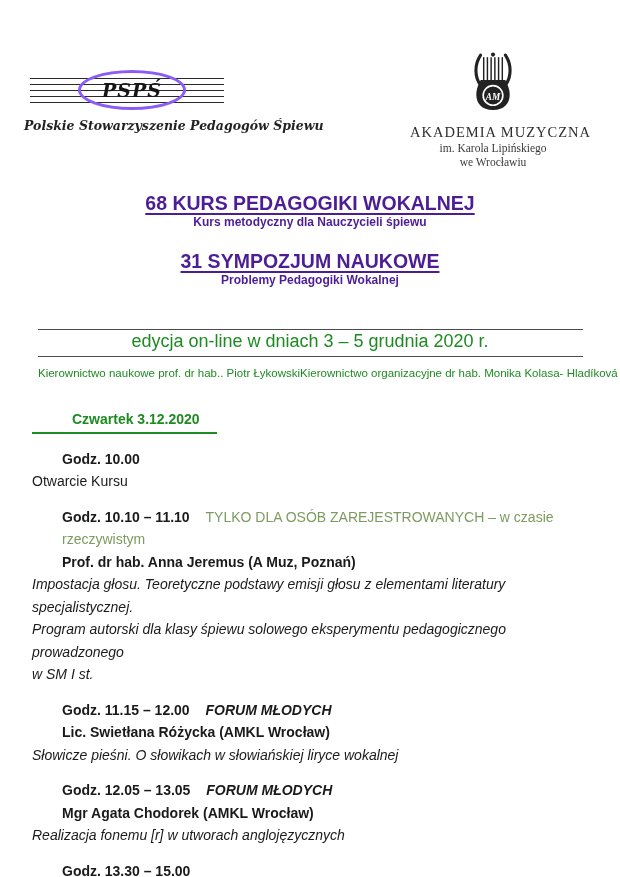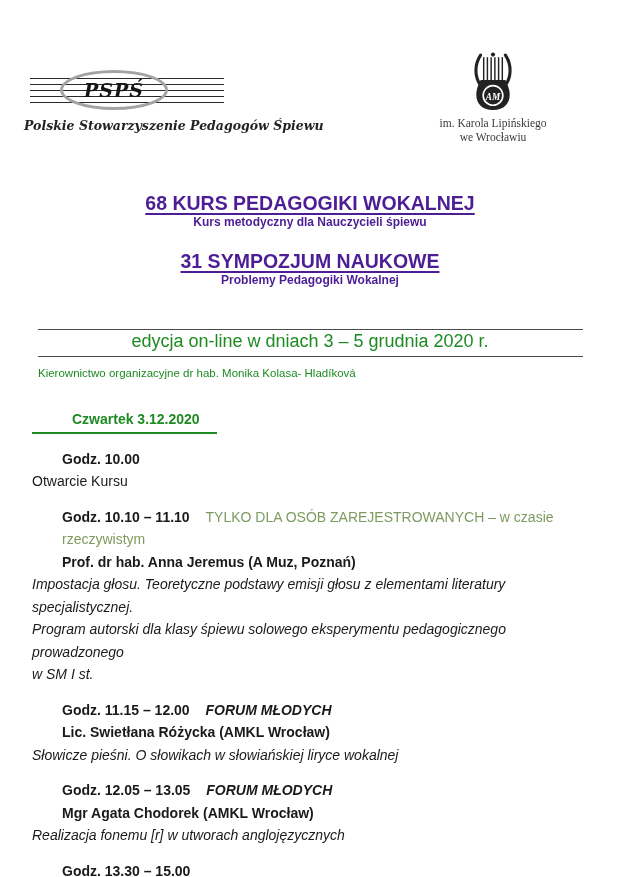--- a/index.html
+++ b/index.html
@@ -12,22 +12,22 @@
     font-family: "Liberation Sans", sans-serif;
     color: #1a1a1a;
     overflow: hidden;
   }
 
   
   .logo-psps { position: absolute; left: 30px; top: 72px; width: 194px; height: 70px; }
   .staff-lines { position: absolute; left: 0; top: 6px; width: 194px; height: 26px;
     background: repeating-linear-gradient(to bottom, #2a2a2a 0 1px, transparent 1px 6px);
     background-size: 100% 6px; }
-  .psps-ellipse { position: absolute; left: 30px; top: -2px; width: 108px; height: 40px;
-    border: 3px solid #a3a3a3; border-radius: 50%;
+  .psps-ellipse { position: absolute; left: 48px; top: -2px; width: 108px; height: 40px;
+    border: 3px solid #8b5cf6; border-radius: 50%;
     display: flex; align-items: center; justify-content: center; }
   .psps-monogram { font-family: "DejaVu Serif", serif; font-style: italic; font-weight: bold;
     font-size: 19px; color: #161616; letter-spacing: 1px; }
   .psps-caption { position: absolute; left: -6px; top: 46px; width: 206px; text-align: center;
     font-family: "DejaVu Serif", serif; font-style: italic; font-weight: bold;
     font-size: 12.5px; color: #222; white-space: nowrap; }
 
   .logo-cea { position: absolute; left: 262px; top: 64px; width: 138px; }
   .cea-textwrap { position: relative; }
   .cea-line { font-size: 18px; line-height: 19px; color: #57575b; letter-spacing: 0.5px; }
@@ -96,36 +96,38 @@
         <line x1="16.6" y1="5" x2="16.6" y2="28"></line>
         <line x1="20.2" y1="5" x2="20.2" y2="28"></line>
         <line x1="23.8" y1="5" x2="23.8" y2="28"></line>
         <line x1="27.4" y1="5" x2="27.4" y2="28"></line>
         <line x1="31" y1="5" x2="31" y2="29"></line>
       </g>
       <path d="M22,56 C10,56 5,48 6,39 C6.6,33 9,30 10,27 L34,27 C35,30 37.4,33 38,39 C39,48 34,56 22,56 Z" fill="#222"></path>
       <circle cx="22" cy="42" r="9.5" fill="none" stroke="#fff" stroke-width="1.6"></circle>
       <text x="22" y="46" font-size="9" font-style="italic" font-weight="bold" font-family="Liberation Serif, serif" fill="#fff" text-anchor="middle">AM</text>
     </svg>
+    <div class="am-name">AKADEMIA MUZYCZNA</div>
     <div class="am-sub">im. Karola Lipińskiego</div>
     <div class="am-sub">we Wrocławiu</div>
   </div>
 
   <div class="header-block">
     <div><span class="h-title">68 KURS PEDAGOGIKI WOKALNEJ</span></div>
     <div class="h-sub">Kurs metodyczny dla Nauczycieli śpiewu</div>
     <div class="h-title2"><span class="h-title">31 SYMPOZJUM NAUKOWE</span></div>
     <div class="h-sub">Problemy Pedagogiki Wokalnej</div>
   </div>
 
   <div class="rule rule1"></div>
   <div class="edition">edycja on-line w dniach 3 – 5 grudnia 2020 r.</div>
   <div class="rule rule2"></div>
 
   <div class="leadership">
+    <span>Kierownictwo naukowe prof. dr hab.. Piotr Łykowski</span>
     <span>Kierownictwo organizacyjne dr hab. Monika Kolasa- Hladíková</span>
   </div>
 
   <div class="schedule">
     <div>
       <span class="day-heading">Czwartek 3.12.2020</span>
     </div>
 
     <div class="session first">
       <div class="time-row">

